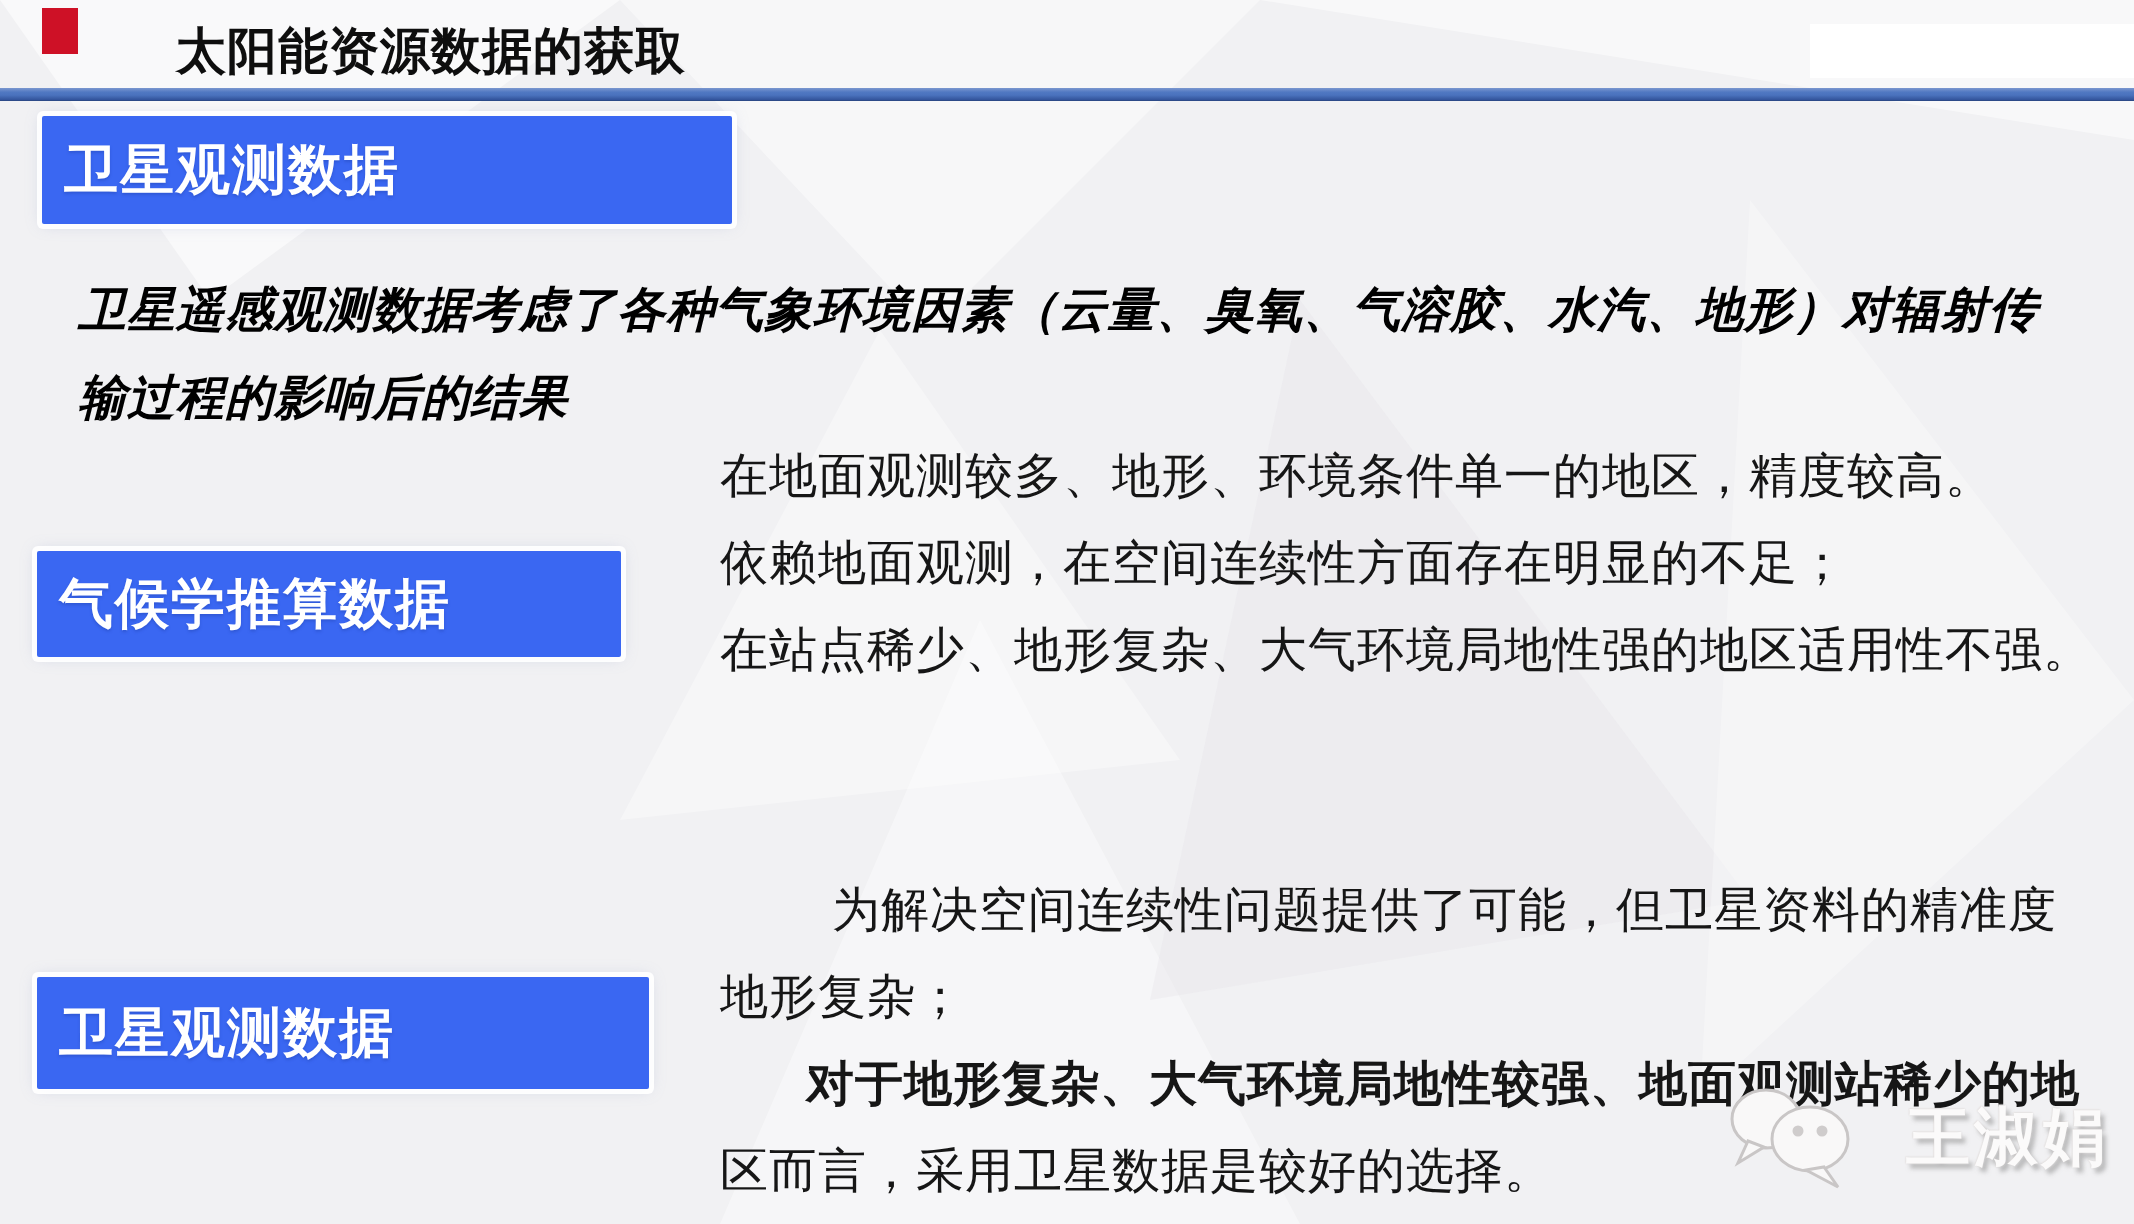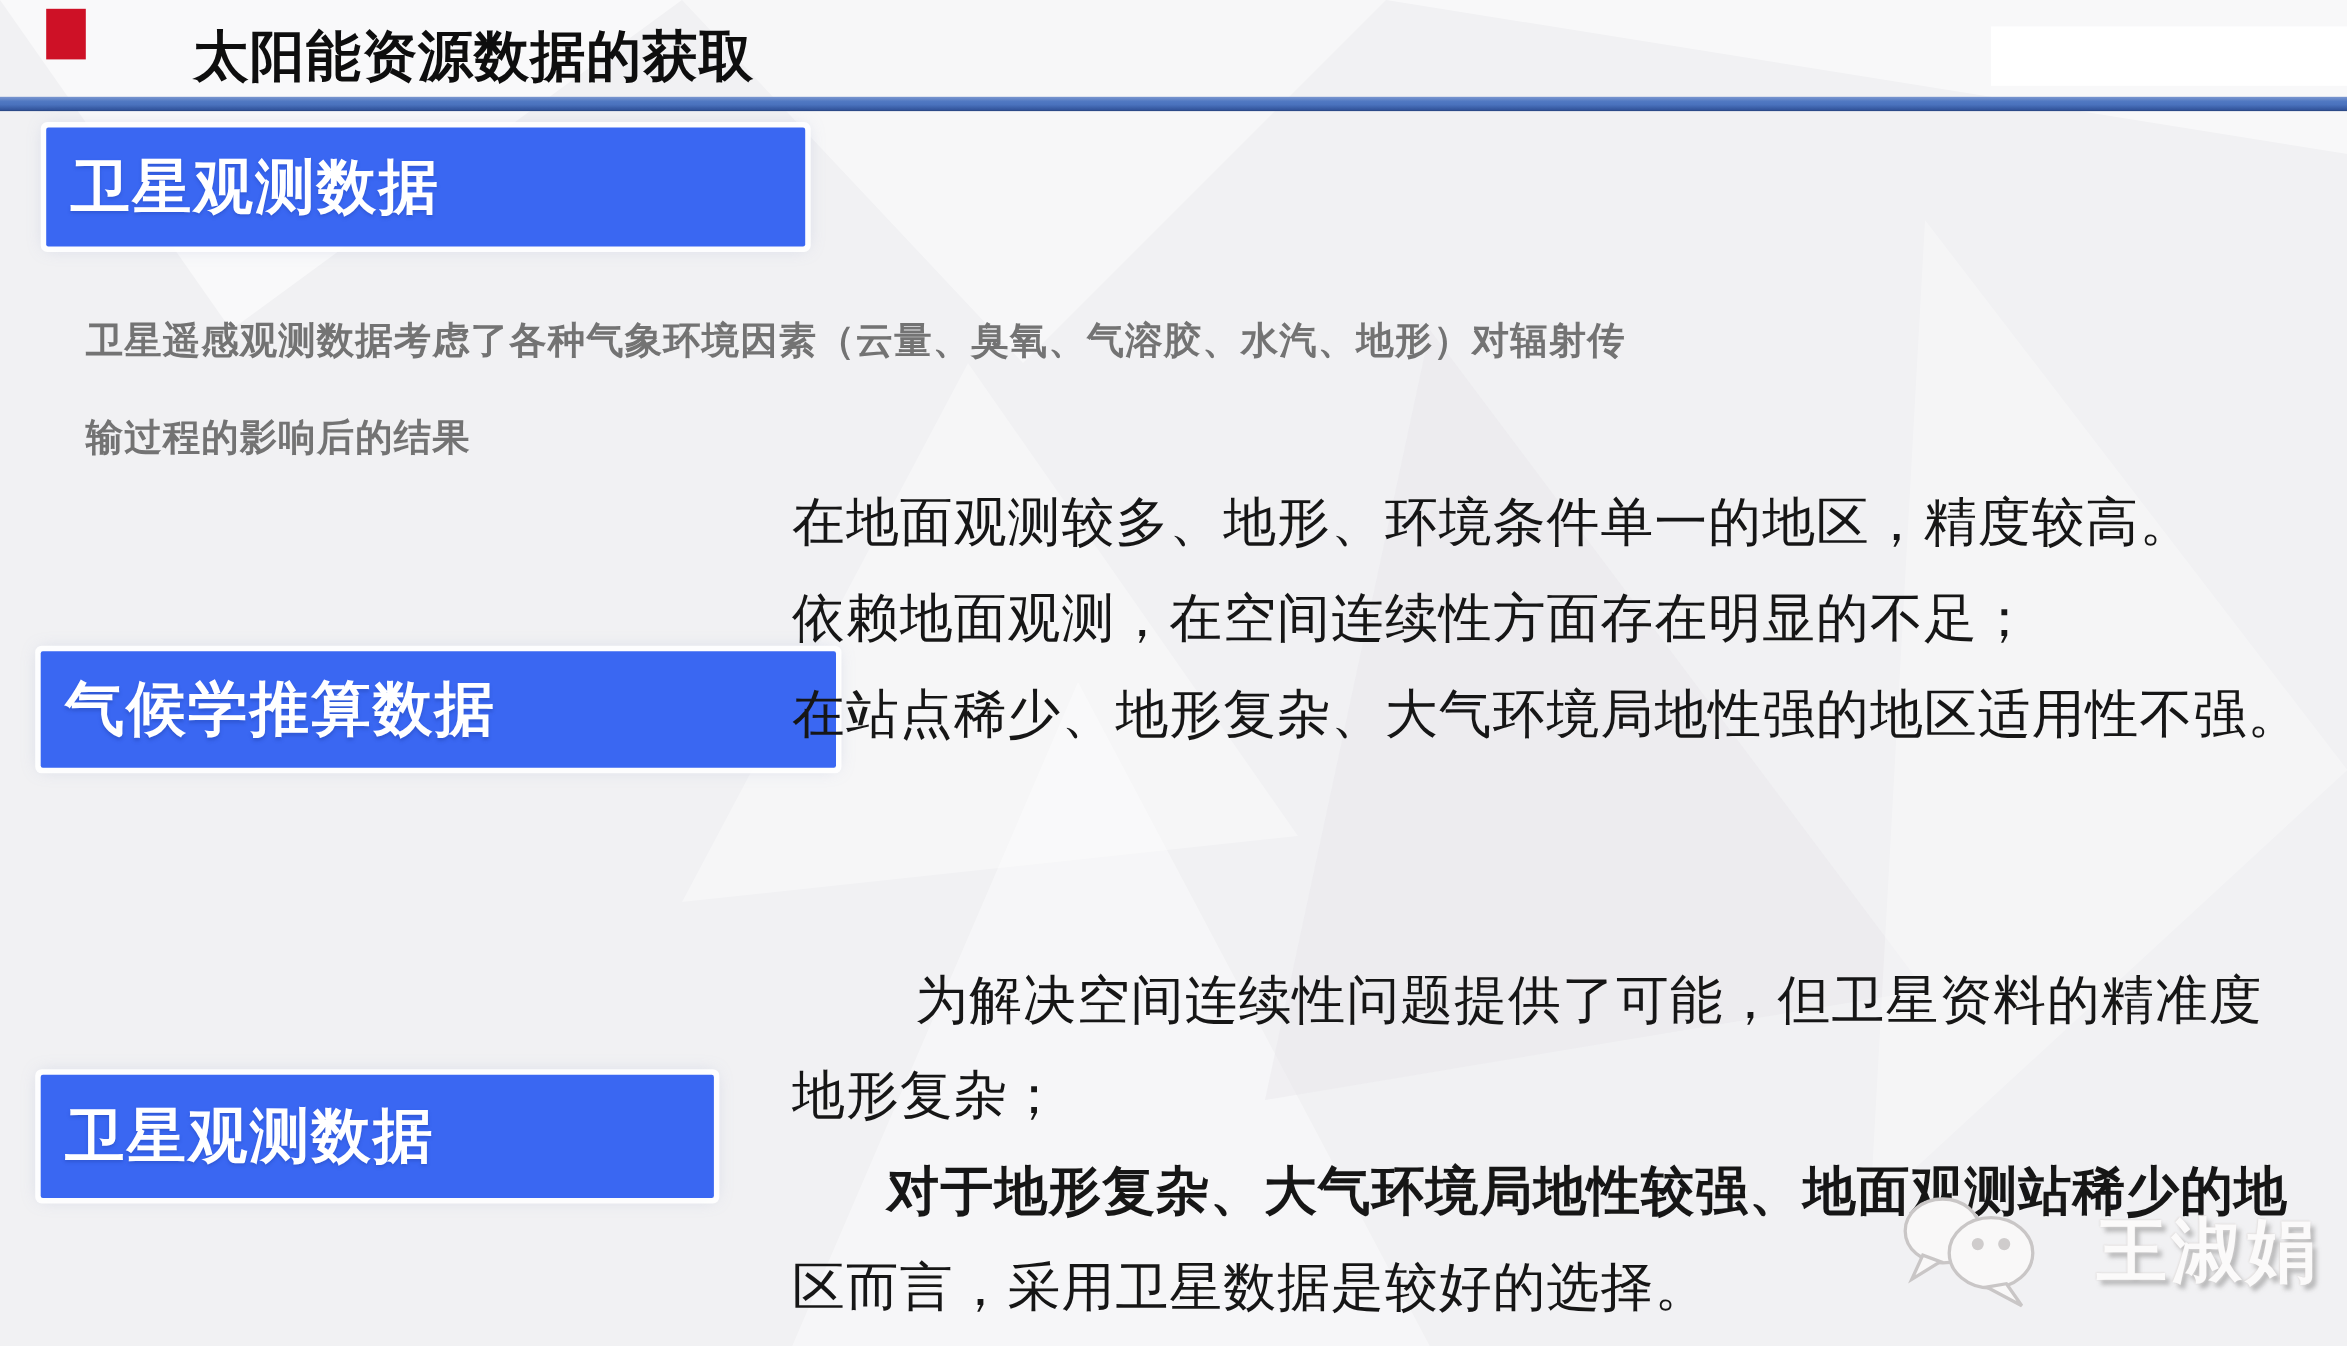--- a/index.html
+++ b/index.html
@@ -35,28 +35,29 @@
     border-radius:2px;
     box-shadow:0 0 0 5px rgba(255,255,255,0.92), 0 0 16px rgba(140,155,200,0.35);
     display:flex;align-items:center;
     padding-left:22px;box-sizing:border-box;
   }
   .callout .label{
     color:#ffffff;font-weight:bold;font-size:54px;letter-spacing:2px;
     white-space:nowrap;text-shadow:0 2px 3px rgba(30,60,160,0.35);
   }
   .btn1{left:42px;top:116px;width:690px;height:108px;}
-  .btn2{left:37px;top:551px;width:723px;height:106px;margin-top:41px;}
+  .btn2{left:37px;top:551px;width:584px;height:106px;}
   .btn3{left:37px;top:977px;width:612px;height:112px;}
   .para{position:absolute;color:#121212;}
   .para .line{white-space:nowrap;}
   .para-bold{
     left:78px;top:266px;width:2010px;
-    font-size:34px;font-weight:bold;line-height:88px;letter-spacing:1px;
-    color:#737373;
+    font-size:48px;font-weight:bold;line-height:88px;letter-spacing:1px;
+    color:#000000;
+    font-style:italic;
   }
   .para-kai{
     font-family:"Liberation Serif", serif;
     font-size:48px;line-height:87px;letter-spacing:1px;color:#161616;
   }
   .para2{left:720px;top:432px;width:1400px;}
   .para3{left:720px;top:866px;width:1400px;}
   .indent-a{padding-left:112px;}
   .indent-b{padding-left:86px;font-weight:bold;}
   .watermark{

